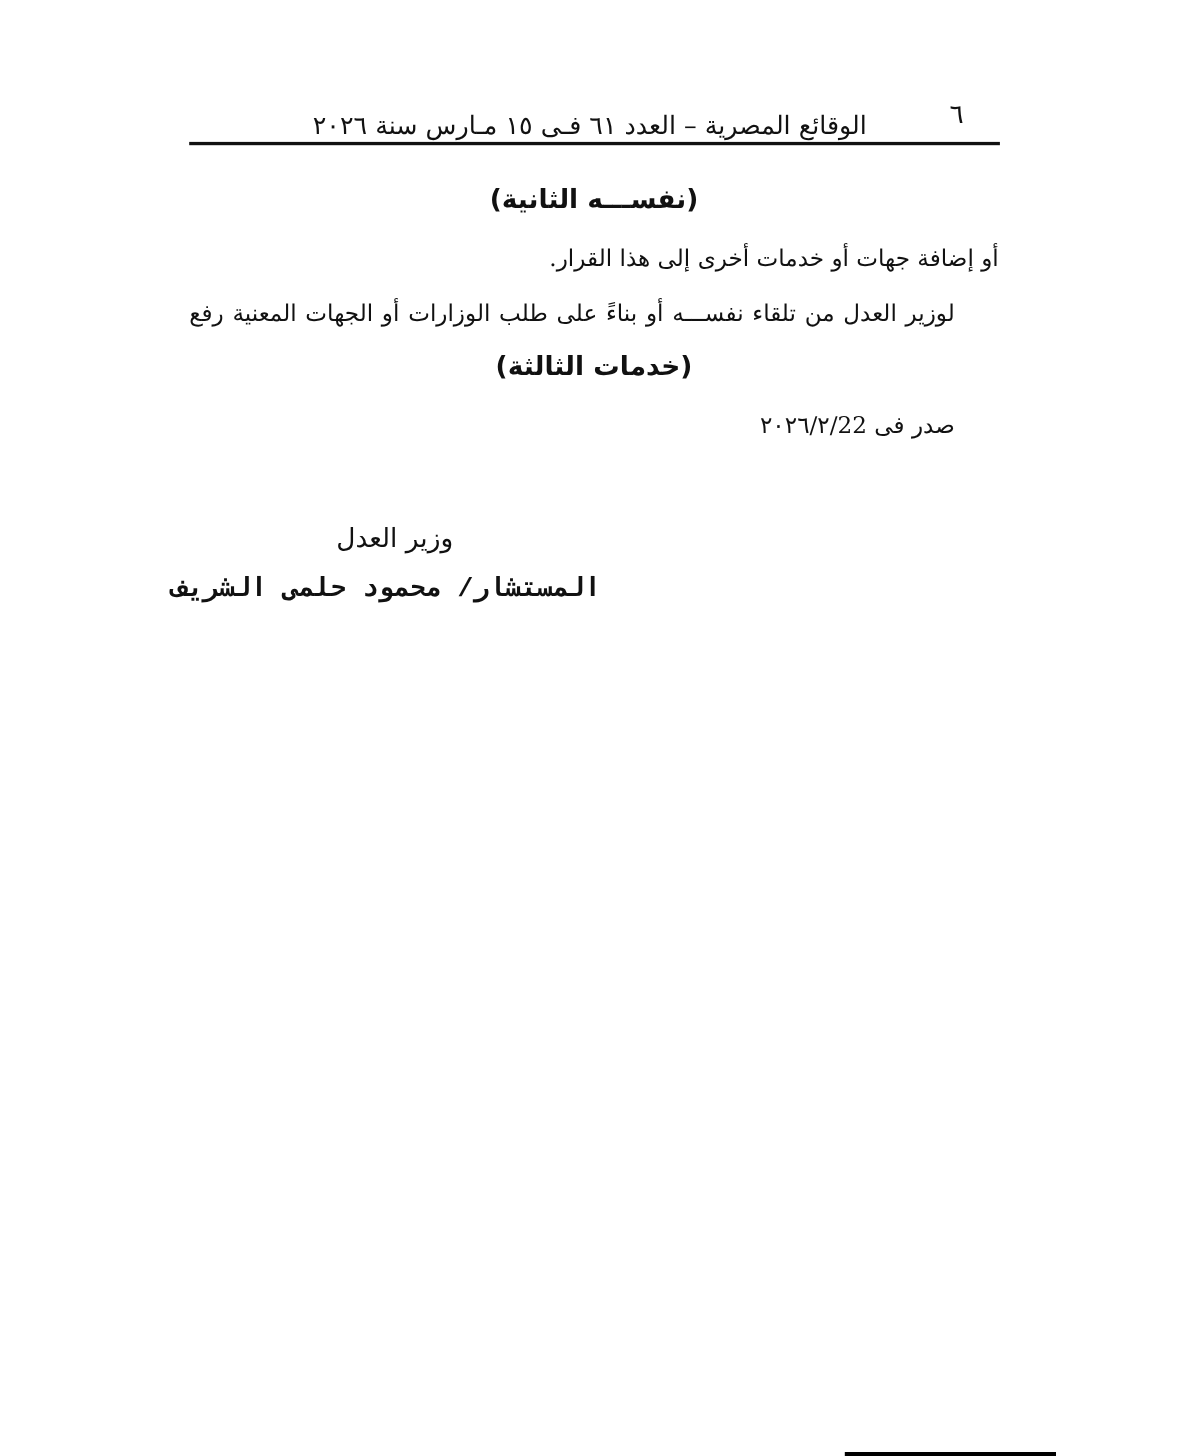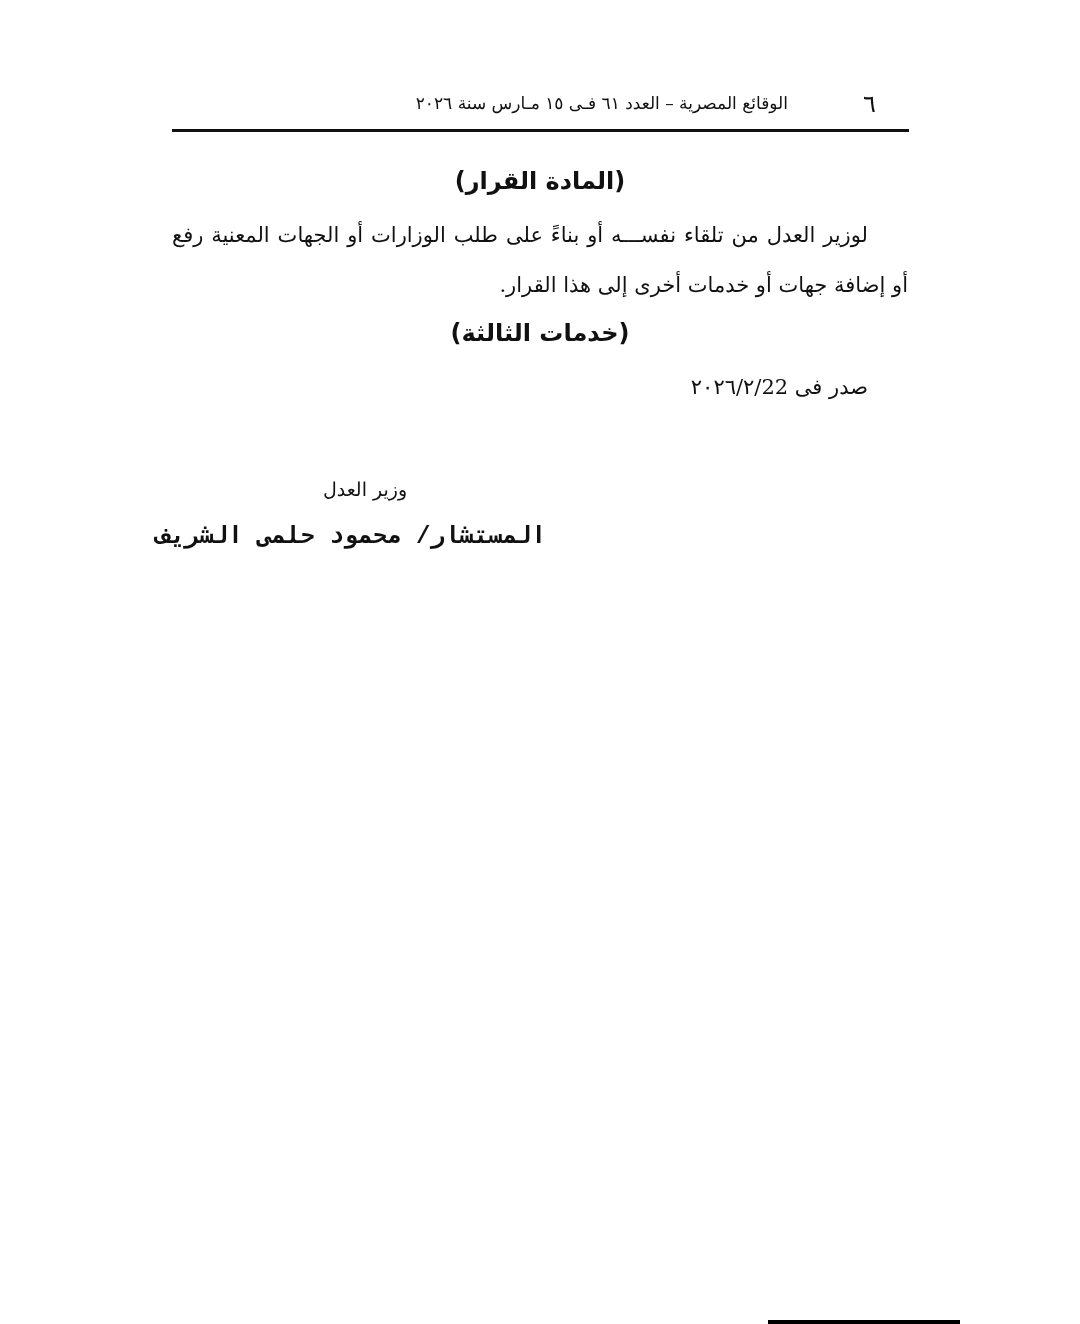--- a/index.html
+++ b/index.html
@@ -32,22 +32,22 @@
     .page-number {
       position: absolute;
       right: 32px;
       top: 4px;
       font-size: 24px;
       line-height: 32px;
     }
     .header-title {
       position: absolute;
       right: 120px;
-      top: 2px;
-      font-size: 17px;
+      top: 14px;
+      font-size: 23px;
       line-height: 34px;
       white-space: nowrap;
     }
     .header-rule {
       position: absolute;
       left: 172px;
       top: 129px;
       width: 737px;
       height: 3px;
       background: #111111;
@@ -79,23 +79,23 @@
       overflow: hidden;
     }
     .indent-line {
       padding-right: 40px;
     }
     .minister-title {
       position: absolute;
       left: 318px;
       top: 474px;
       width: 94px;
-      text-align: center;
+      text-align: left;
       direction: rtl;
-      font-size: 19px;
+      font-size: 24px;
       line-height: 30px;
       white-space: nowrap;
     }
     .minister-name {
       position: absolute;
       left: 182px;
       top: 518px;
       width: 364px;
       text-align: right;
       direction: rtl;
@@ -118,24 +118,24 @@
 <body>
 
 <div class="page">
 
   <div class="header">
     <span class="page-number">٦</span>
     <span class="header-title">الوقائع المصرية – العدد ٦١ فـى ١٥ مـارس سنة ٢٠٢٦</span>
   </div>
   <div class="header-rule"></div>
 
-  <div class="article-heading" style="top:164px;">(المادة القرار)</div>
+  <div class="article-heading" style="top:164px;">(نفســـه الثانية)</div>
   <div class="body-text" style="top:210px;">
+    <span class="body-line">أو إضافة جهات أو خدمات أخرى إلى هذا القرار.</span>
     <span class="body-line indent-line" style="text-align:justify; text-align-last:justify;">لوزير العدل من تلقاء نفســـه أو بناءً على طلب الوزارات أو الجهات المعنية رفع</span>
-    <span class="body-line">أو إضافة جهات أو خدمات أخرى إلى هذا القرار.</span>
   </div>
 
   <div class="article-heading" style="top:316px;">(خدمات الثالثة)</div>
   <div class="body-text" style="top:362px;">
     <span class="body-line indent-line">صدر فى ٢٠٢٦/٢/22</span>
   </div>
 
   <div class="minister-title">وزير العدل</div>
   <div class="minister-name">المستشار/ محمود حلمى الشريف</div>
 

